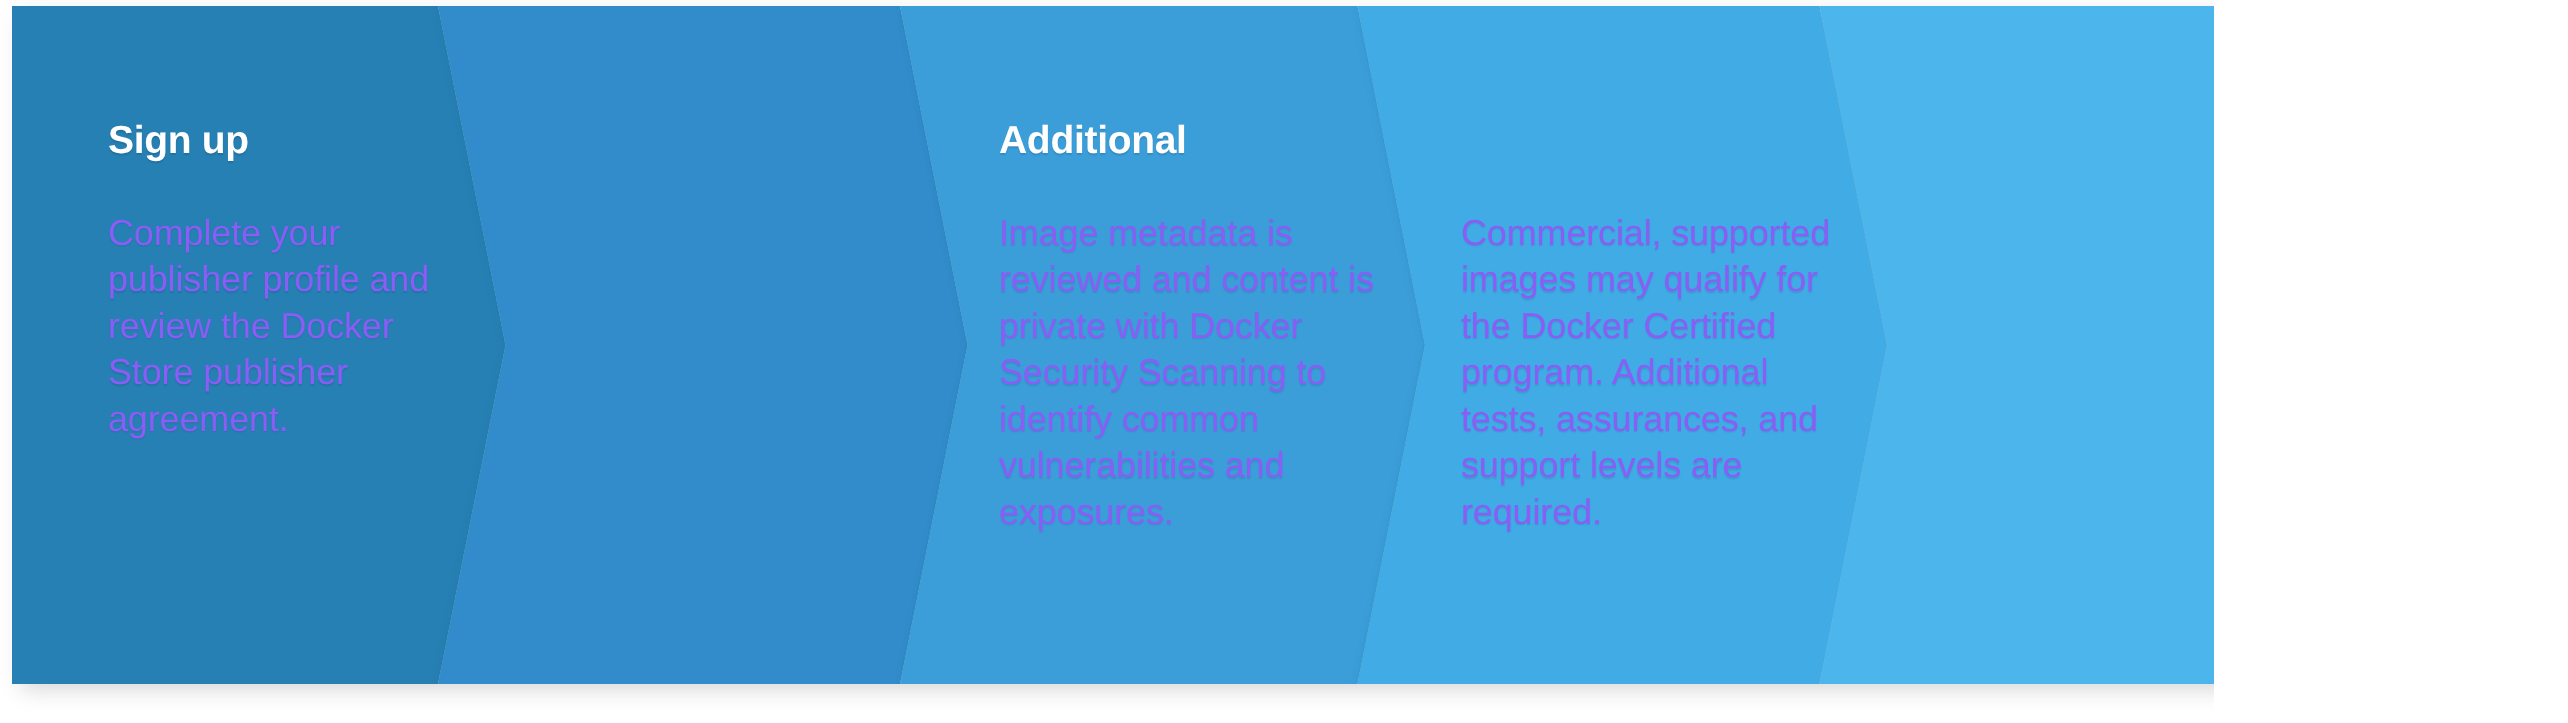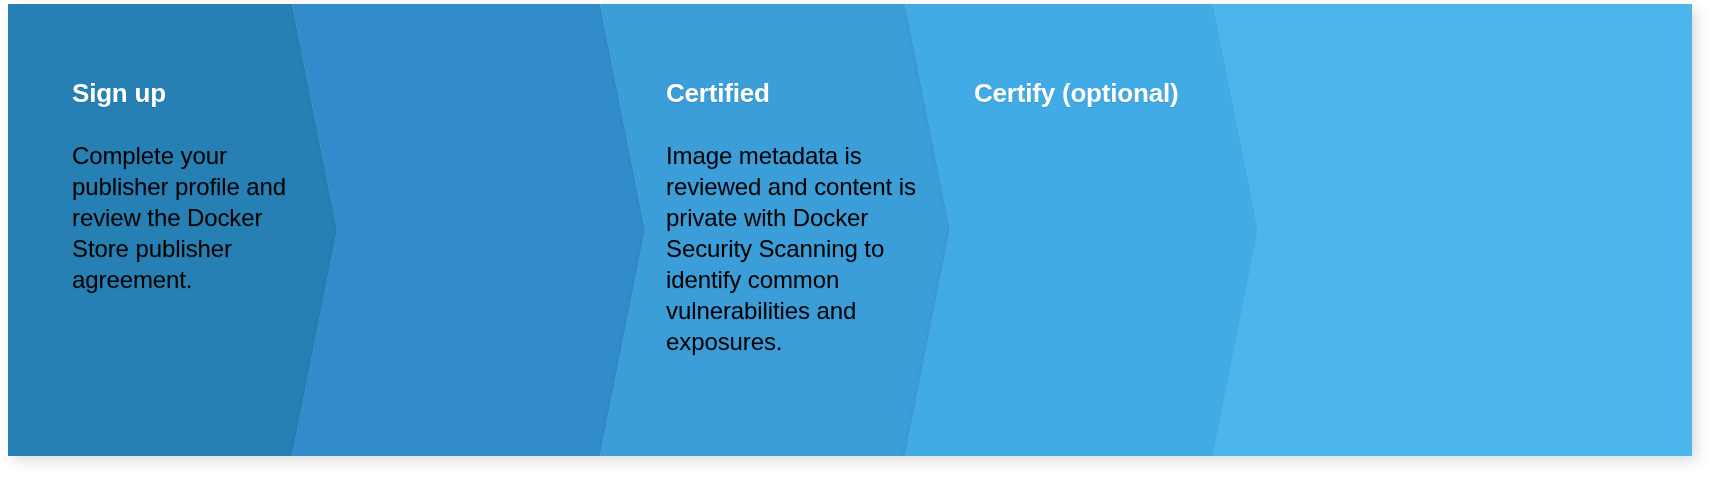--- a/index.html
+++ b/index.html
@@ -8,21 +8,21 @@
     padding: 0;
     background: #ffffff;
   }
   body {
     font-family: "Liberation Sans", sans-serif;
     -webkit-font-smoothing: antialiased;
   }
 
   #process-figure {
     position: relative;
-    width: 1712px;
+    width: 1476px;
     height: 482px;
     overflow: hidden;
     background: #ffffff;
   }
 
   
   .figure-shadow {
     position: absolute;
     left: 14px;
     top: 10px;
@@ -77,21 +77,21 @@
     letter-spacing: -0.2px;
     white-space: nowrap;
     text-shadow: 0 1px 1px rgba(0,0,0,0.12);
   }
 
   .step-body {
     position: absolute;
     left: 0;
     top: 136px;
     margin: 0;
-    color: #000000;
+    color: #8b5cf6;
     font-size: 24px;
     font-weight: normal;
     line-height: 31px;
     letter-spacing: -0.1px;
     white-space: pre-line;
     text-shadow: 0 1px 1px rgba(0,0,0,0.10);
   }
 
   
   .step-0 { left: 64px;   width: 230px; }
@@ -131,24 +131,24 @@
 
       <div class="step step-0">
         <div class="step-heading">Sign up</div>
         <div class="step-body">Complete your publisher profile and review the Docker Store publisher agreement.</div>
       </div>
 
       <div class="step step-1">
       </div>
 
       <div class="step step-2">
-        <div class="step-heading">Certified</div>
+        <div class="step-heading">Additional</div>
         <div class="step-body">Image metadata is reviewed and content is private with Docker Security Scanning to identify common vulnerabilities and exposures.</div>
       </div>
 
       <div class="step step-3">
-        <div class="step-heading">Certify (optional)</div>
+        <div class="step-body">Commercial, supported images may qualify for the Docker Certified program.  Additional tests, assurances, and support levels are required.</div>
       </div>
 
 
     </div>
   </div>
 </div>
 
 </body></html>

